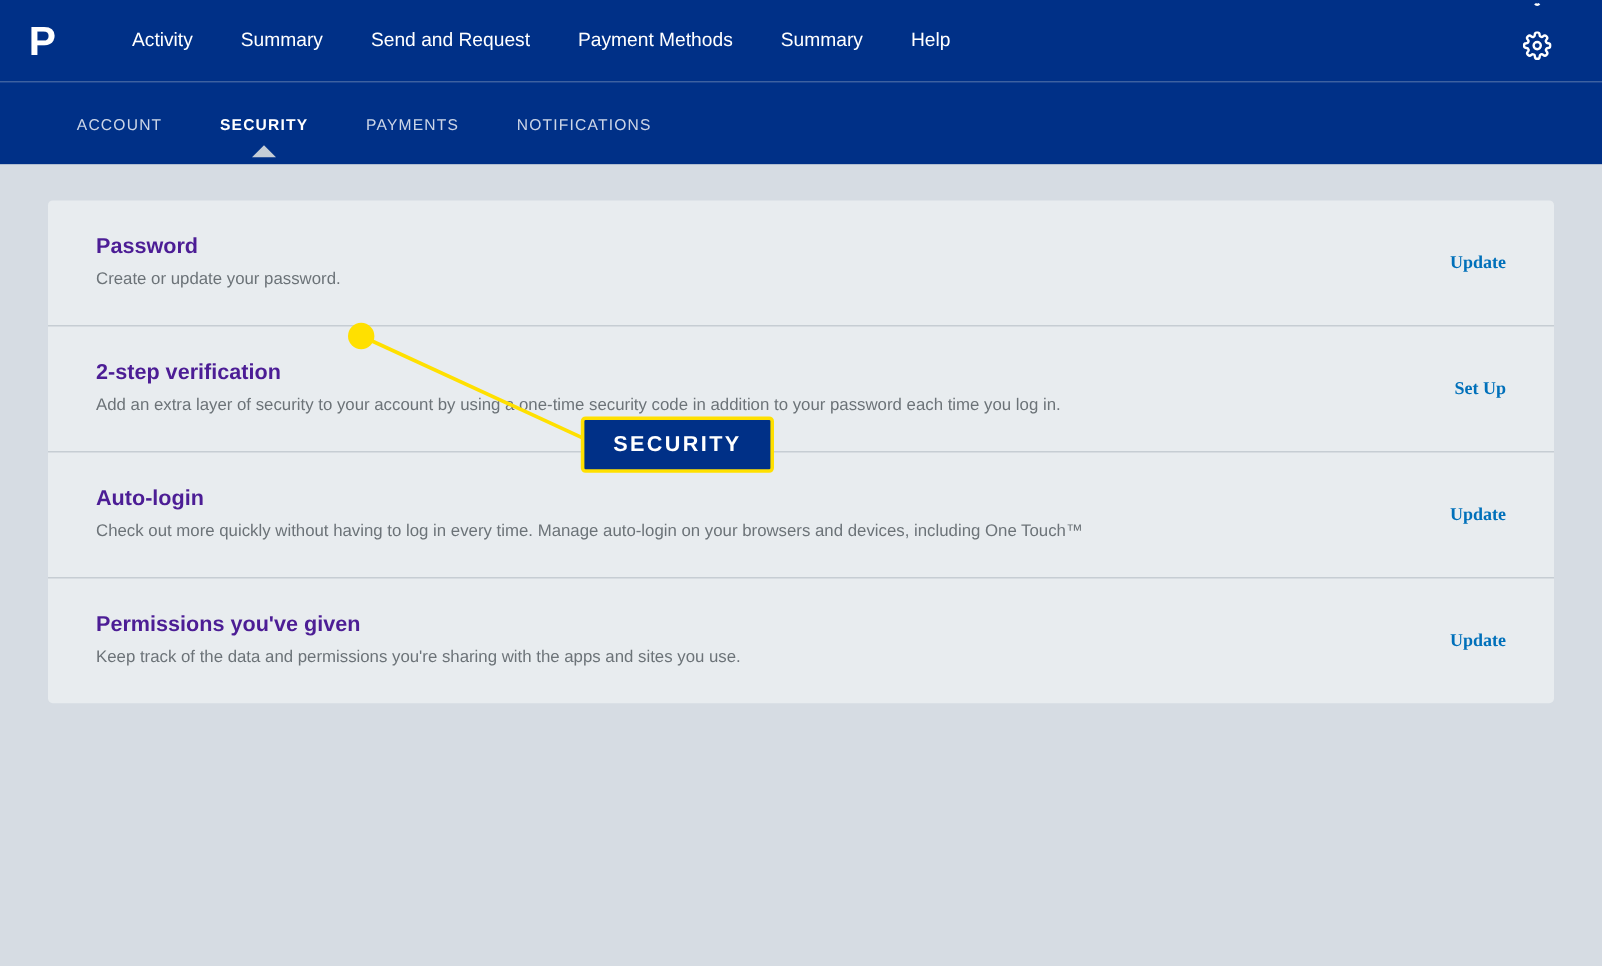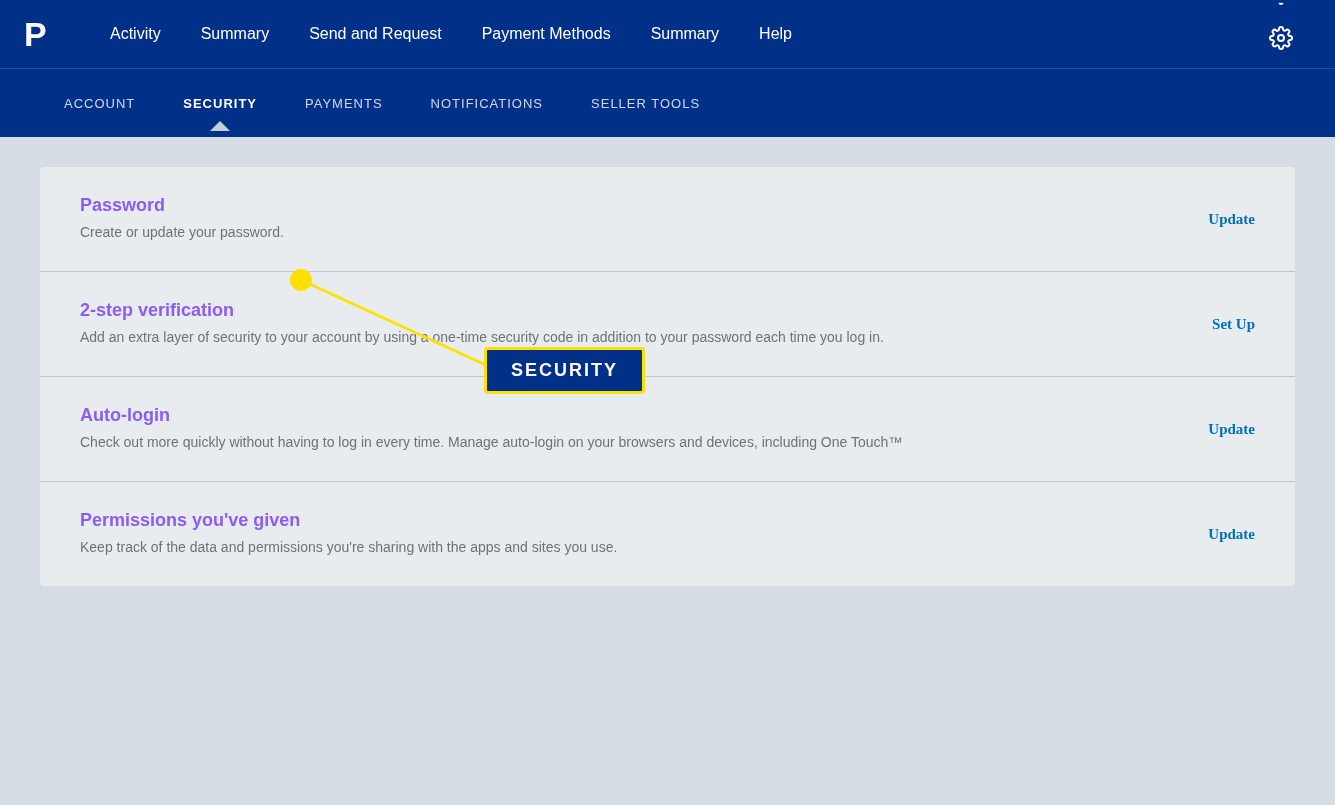--- a/index.html
+++ b/index.html
@@ -121,21 +121,21 @@
       align-items: center;
       justify-content: space-between;
       border-bottom: 1px solid #bec5cc;
     }
     .security-row:last-child { border-bottom: none; }
 
     .row-content { flex: 1; }
     .row-title {
       font-size: 18px;
       font-weight: 700;
-      color: #8b5cf6;
+      color: #4c1d95;
       margin-bottom: 6px;
     }
     .row-desc {
       font-size: 14px;
       color: #6c7378;
       line-height: 1.5;
       max-width: 920px;
     }
     .row-action {
       color: #0070ba;
@@ -227,21 +227,20 @@
     </button>
     <button class="logout-btn">LOG OUT</button>
   </div>
 </nav>
 
 <nav class="sub-nav">
   <a class="sub-nav-link">ACCOUNT</a>
   <a class="sub-nav-link active">SECURITY</a>
   <a class="sub-nav-link">PAYMENTS</a>
   <a class="sub-nav-link">NOTIFICATIONS</a>
-  <a class="sub-nav-link">SELLER TOOLS</a>
 </nav>
 
 <main class="main-content">
 
   <div class="yellow-dot"></div>
 
   <svg class="annotation-svg">
     <line x1="301" y1="143" x2="490" y2="230" stroke="#ffe000" stroke-width="3"></line>
   </svg>
 

